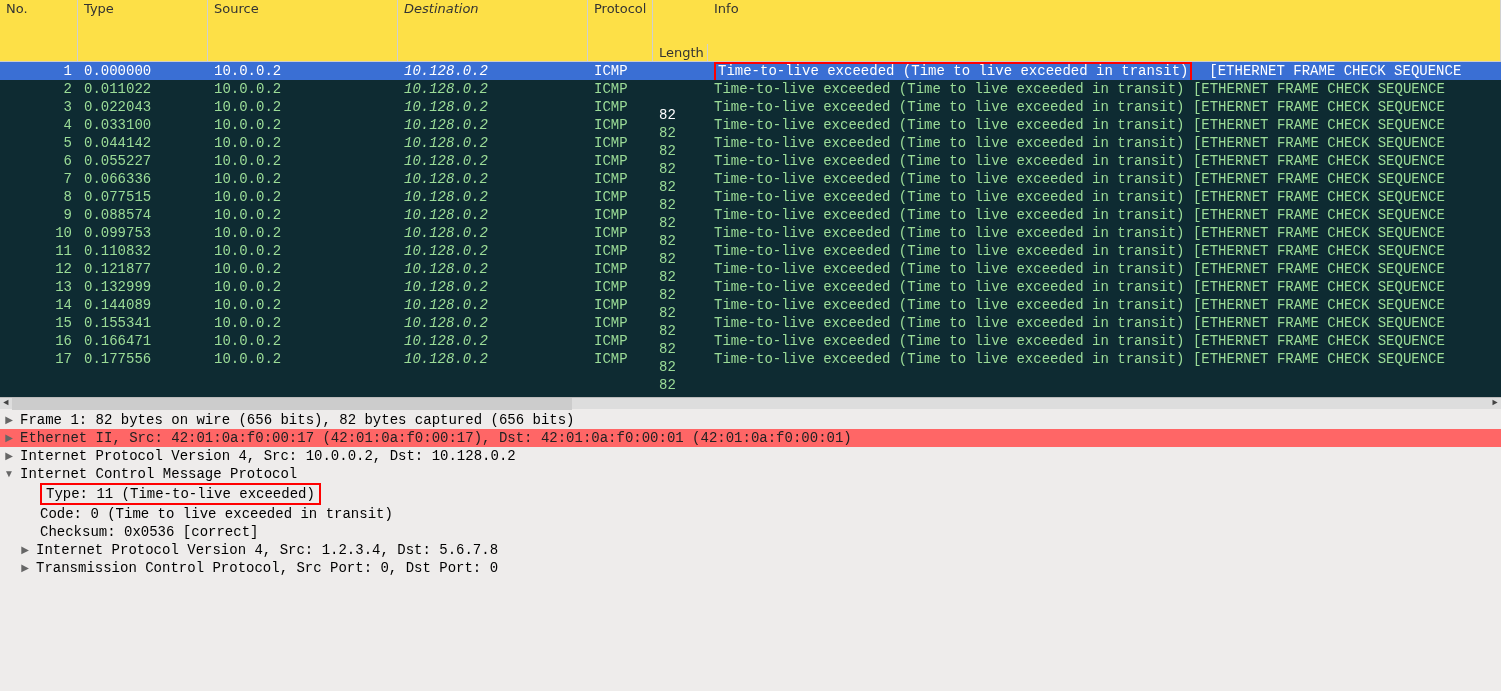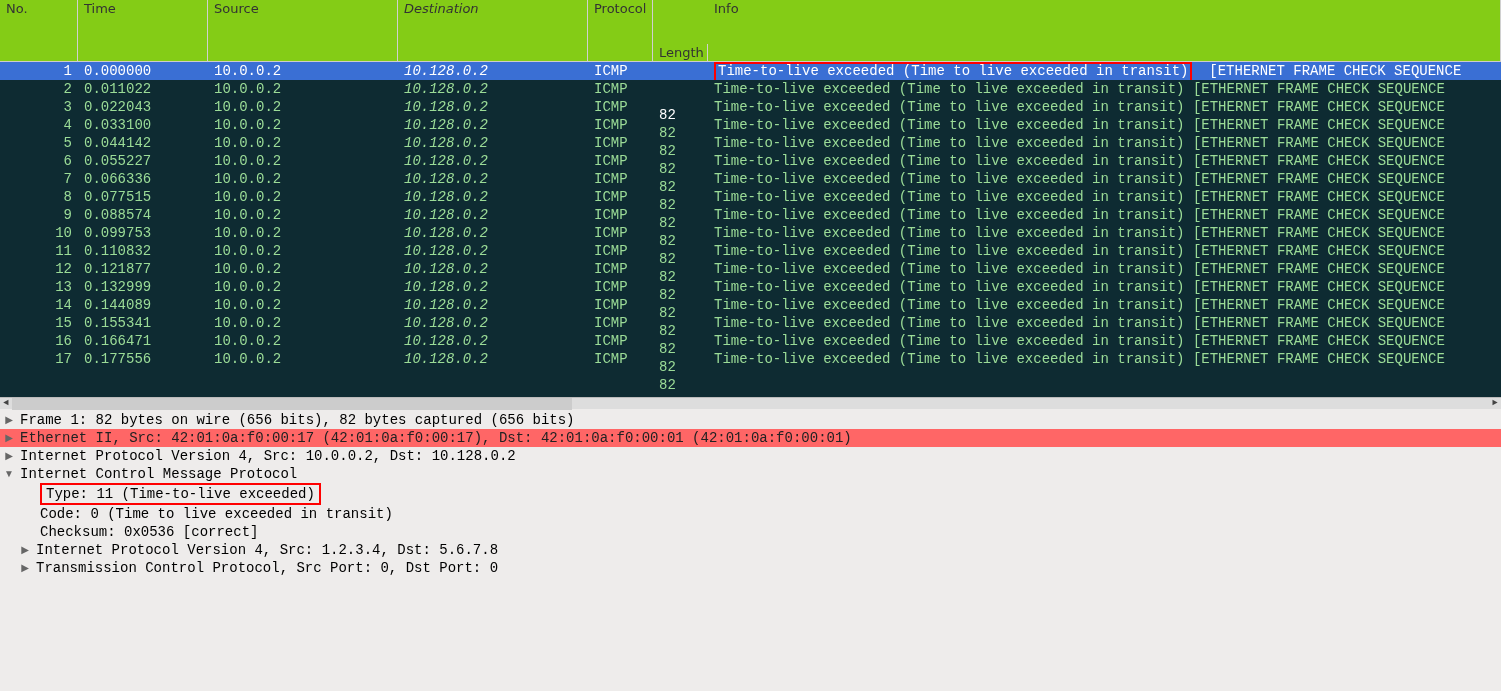--- a/index.html
+++ b/index.html
@@ -1,19 +1,19 @@
 <!DOCTYPE html>
 <html><head>
 <meta charset="utf-8">
 <style>
 * { margin:0; padding:0; box-sizing:border-box; }
 body { font-family: "Courier New", monospace; font-size:14px; width:1501px; height:691px; overflow:hidden; background:#fff; display:flex; flex-direction:column; }
 
 
-.hdr { display:flex; background:#84cc16; border-bottom:1px solid #ccc; user-select:none; font-family:"DejaVu Sans",Arial,sans-serif; font-size:13px; color:#333; }
+.hdr { display:flex; background:#fde047; border-bottom:1px solid #ccc; user-select:none; font-family:"DejaVu Sans",Arial,sans-serif; font-size:13px; color:#333; }
 .hdr > div { padding:1px 4px 1px 6px; border-right:1px solid #d0d0d0; }
 .c-no   { width:78px; text-align:left; }
 .c-time { width:130px; }
 .c-src  { width:190px; }
 .c-dst  { width:190px;font-style:italic; }
 .c-prot { width:65px; }
 .c-len  { width:55px; text-align:left;margin-top:44px; }
 .c-info { flex:1; }
 
 
@@ -44,21 +44,21 @@
 .tree .content{ flex:1; padding-left:2px; }
 .tree .ind1 .tw { visibility:hidden; }
 .tree .ind1 .content{ padding-left:22px; }
 .tree .sub .tw  { }
 </style>
 </head>
 <body>
 
 <div class="hdr">
   <div class="c-no">No.</div>
-  <div class="c-time">Time</div>
+  <div class="c-time">Type</div>
   <div class="c-src">Source</div>
   <div class="c-dst">Destination</div>
   <div class="c-prot">Protocol</div>
   <div class="c-len">Length</div>
   <div class="c-info">Info</div>
 </div>
 
 <div class="plist" id="plist">
     <div class="row sel"><div class="c-no">1</div><div class="c-time">0.000000</div><div class="c-src">10.0.0.2</div><div class="c-dst">10.128.0.2</div><div class="c-prot">ICMP</div><div class="c-len">82</div><div class="c-info"><span class="box">Time-to-live exceeded (Time to live exceeded in transit)</span><span class="part2">  [ETHERNET FRAME CHECK SEQUENCE</span></div></div>
     <div class="row"><div class="c-no">2</div><div class="c-time">0.011022</div><div class="c-src">10.0.0.2</div><div class="c-dst">10.128.0.2</div><div class="c-prot">ICMP</div><div class="c-len">82</div><div class="c-info">Time-to-live exceeded (Time to live exceeded in transit) [ETHERNET FRAME CHECK SEQUENCE</div></div>

